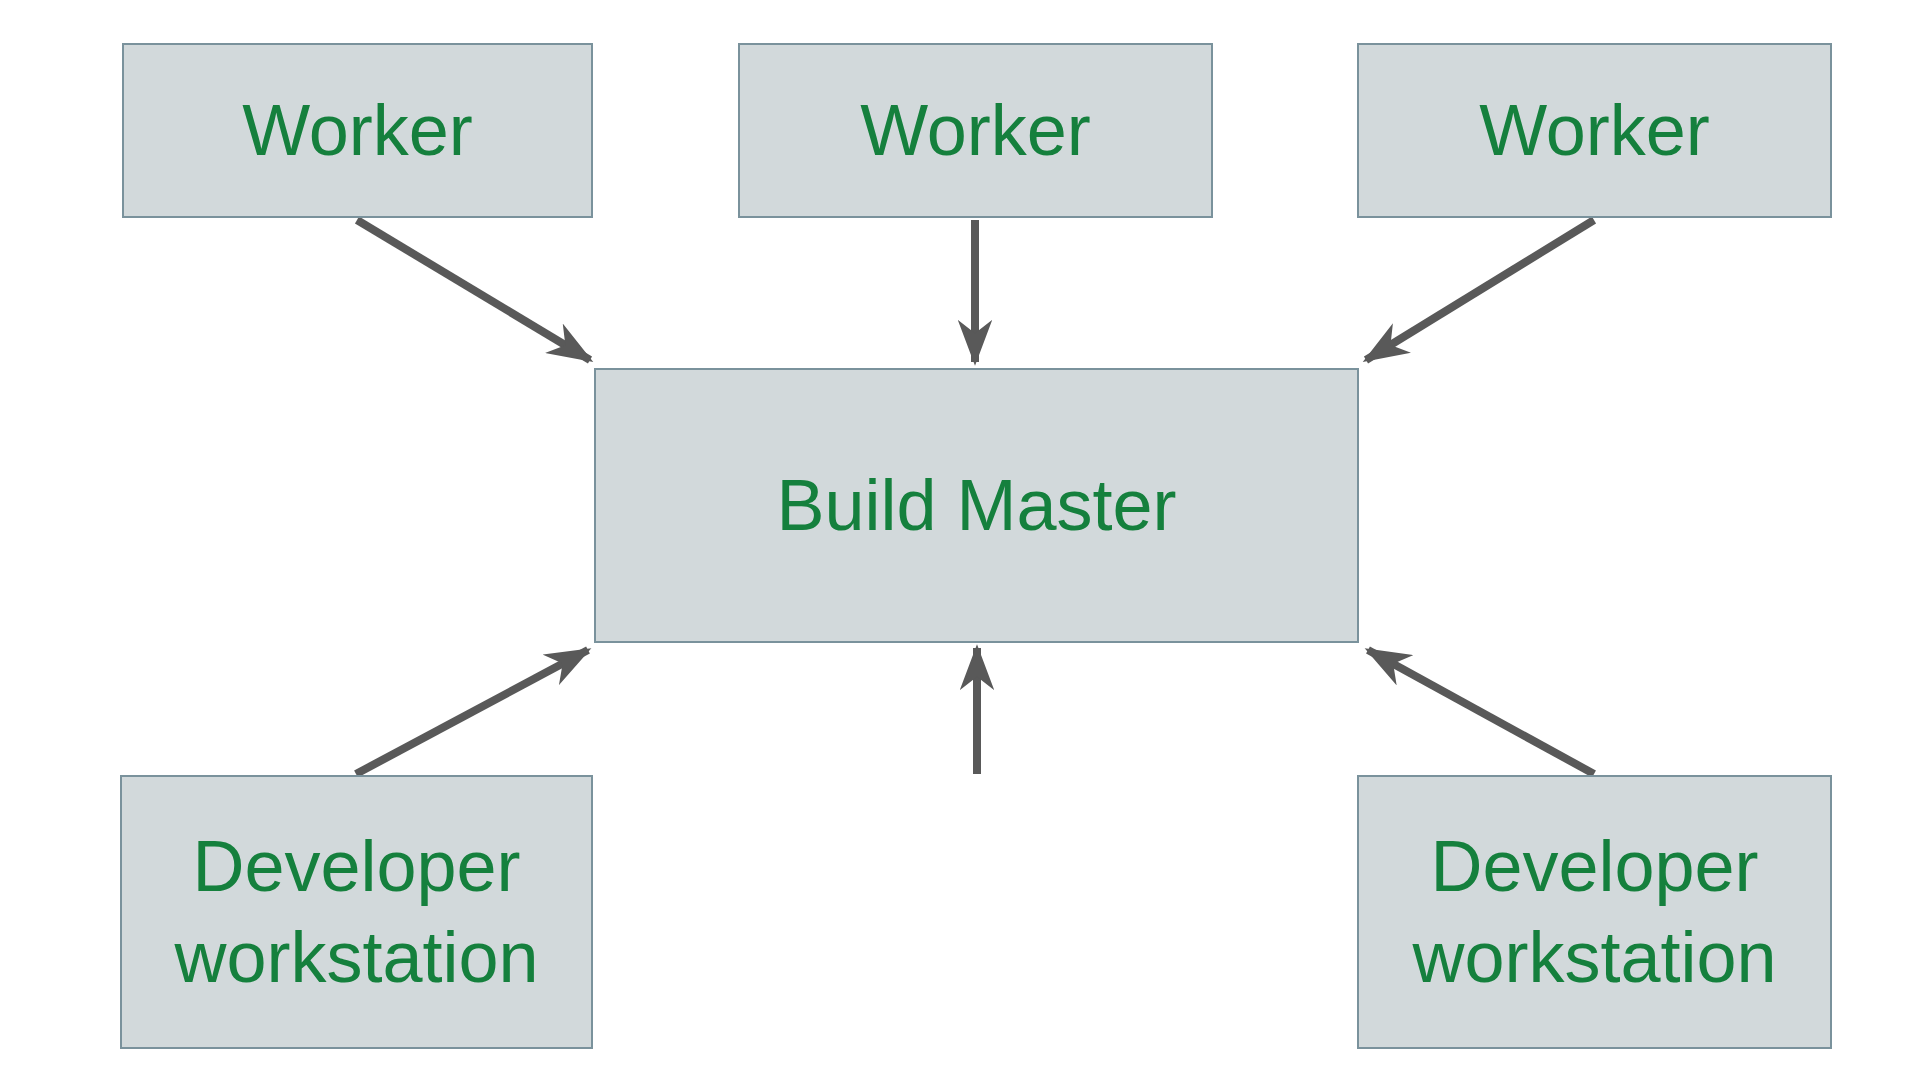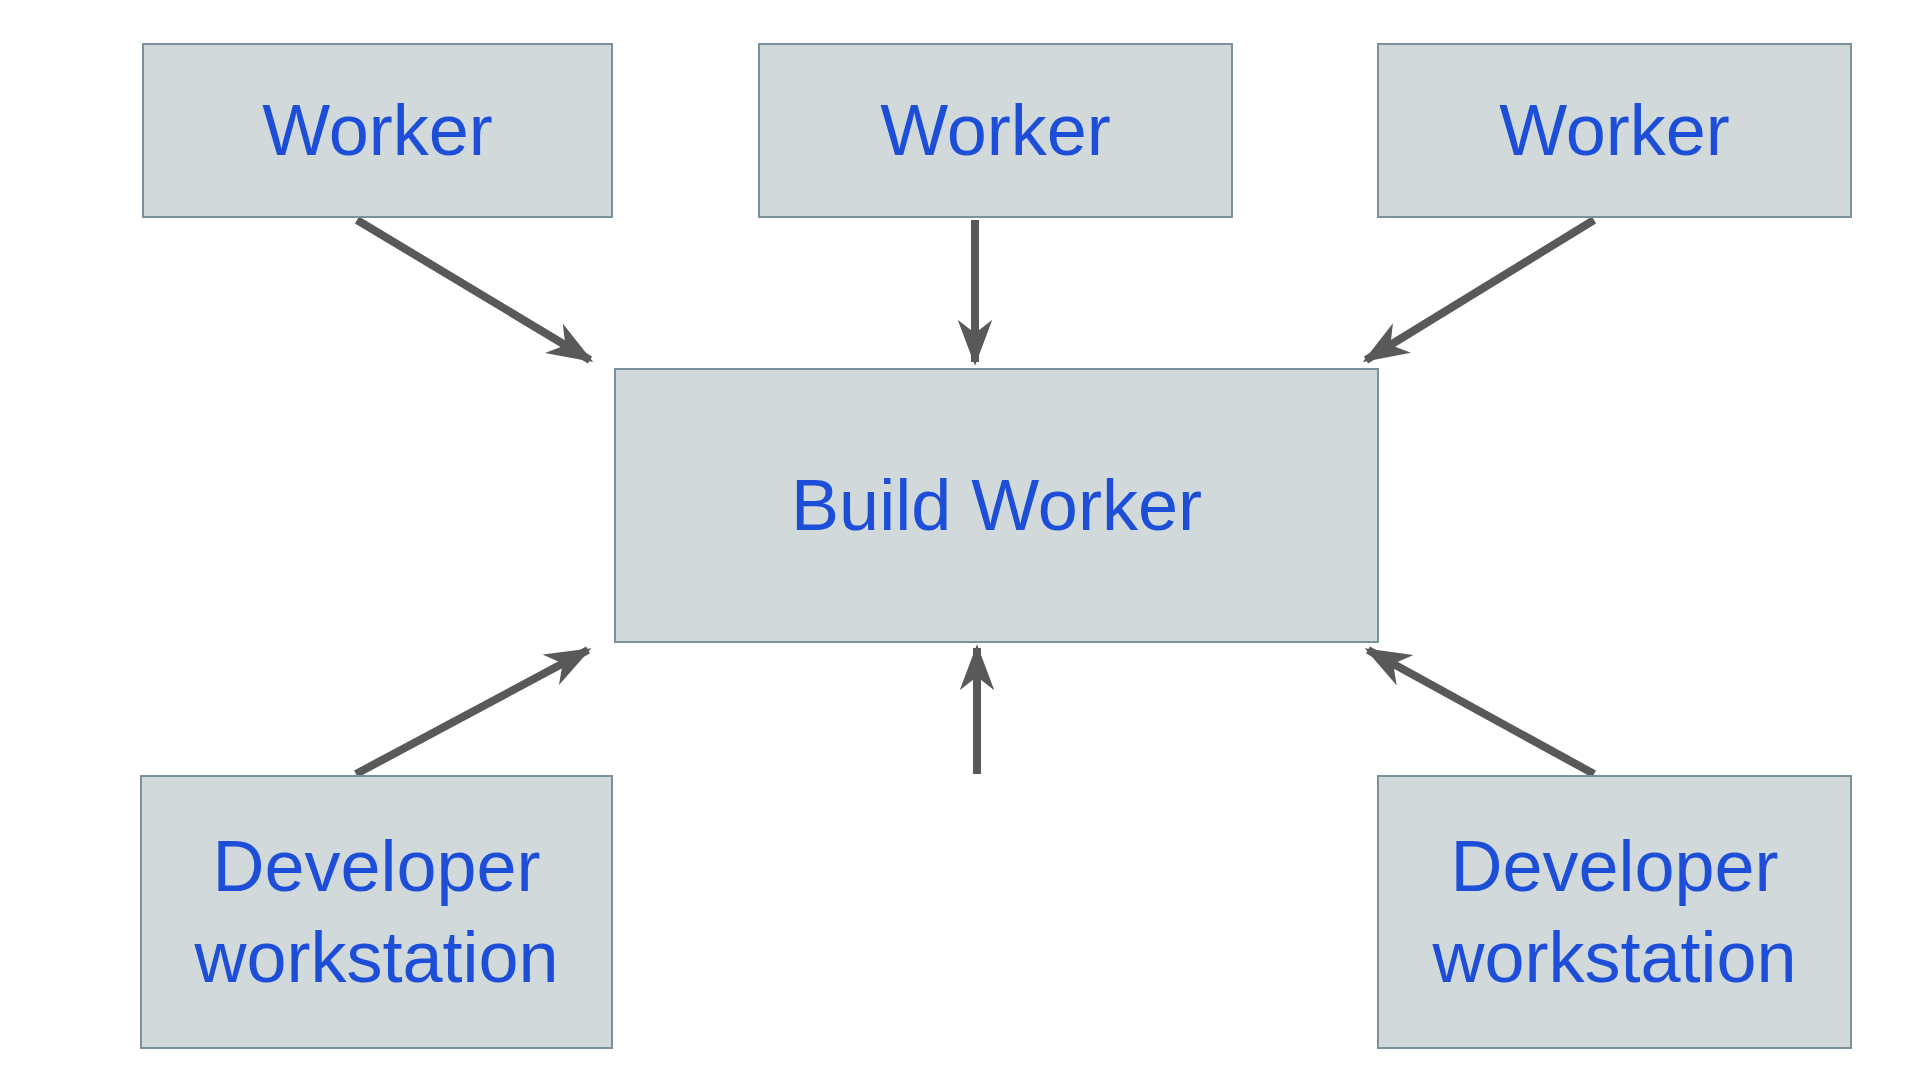--- a/index.html
+++ b/index.html
@@ -17,25 +17,24 @@
   }
   .node {
     position: absolute;
     box-sizing: border-box;
     background: #d2d9db;
     border: 2px solid #7a929c;
     display: flex;
     align-items: center;
     justify-content: center;
     text-align: center;
-    color: #1d4ed8;
+    color: #15803d;
     font-size: 72px;
     line-height: 1.26;
     letter-spacing: 0px;
-    margin-left: 20px;
   }
   
   .worker-1 { left: 122px; top: 43px;  width: 471px; height: 175px; }
   .worker-2 { left: 738px; top: 43px;  width: 475px; height: 175px; }
   .worker-3 { left: 1357px;top: 43px;  width: 475px; height: 175px; }
   
   .build-master { left: 594px; top: 368px; width: 765px; height: 275px; }
   
   .dev-left  { left: 120px; top: 775px; width: 473px; height: 274px; padding: 0 30px; }
   .ci-server { left: 740px; top: 775px; width: 473px; height: 275px; }
@@ -79,21 +78,21 @@
 
   <div class="node worker-2">
     <span>Worker</span>
   </div>
 
   <div class="node worker-3">
     <span>Worker</span>
   </div>
 
   <div class="node build-master">
-    <span>Build Worker</span>
+    <span>Build Master</span>
   </div>
 
   <div class="node dev-left">
     <span>Developer workstation</span>
   </div>
 
 
   <div class="node dev-right">
     <span>Developer workstation</span>
   </div>

